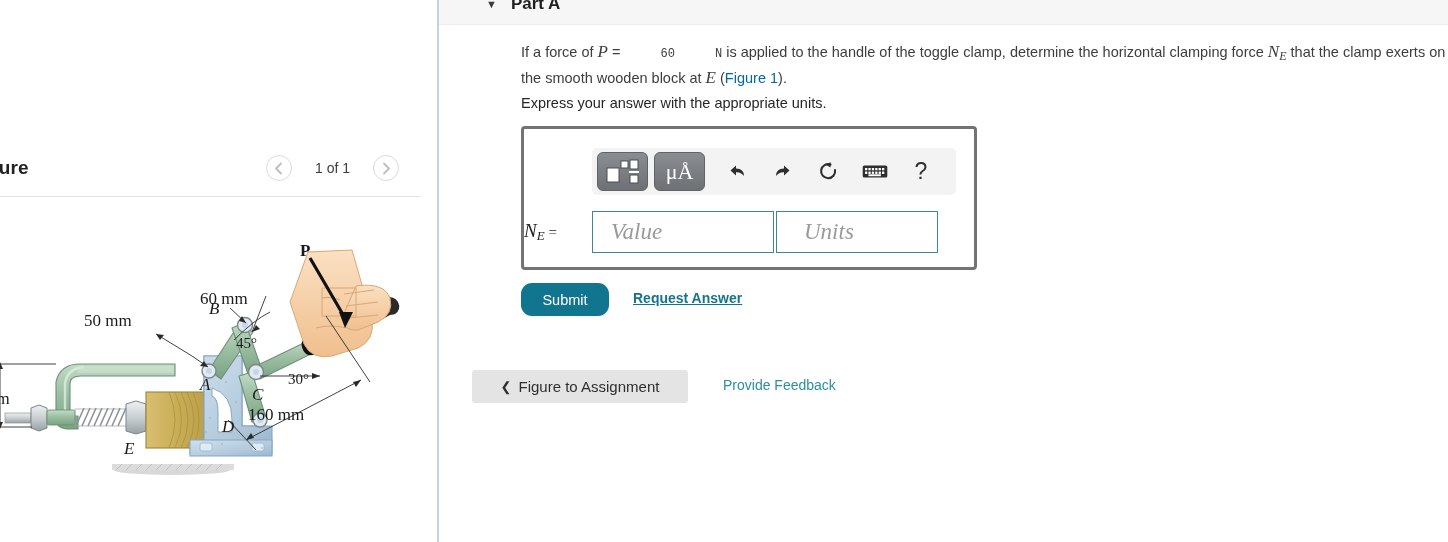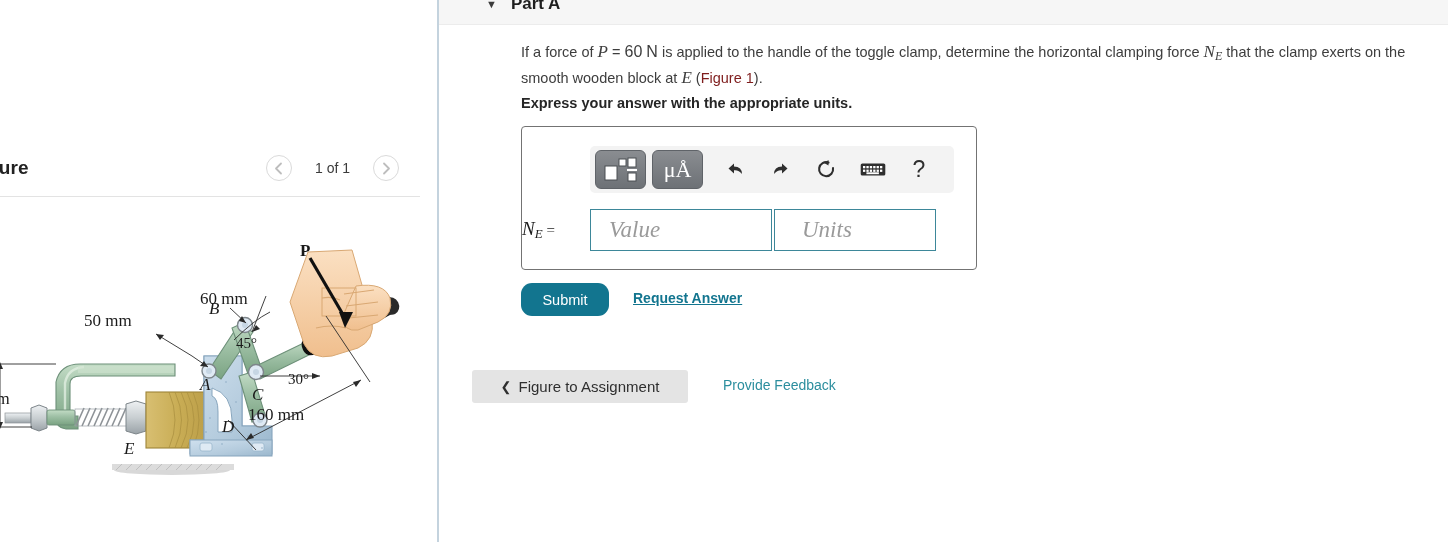--- a/index.html
+++ b/index.html
@@ -84,37 +84,37 @@
   #part-title {
     font-size: 17px; font-weight: bold; color: #1f1f1f;
   }
 
   #question-text {
     position: absolute; left: 82px; top: 41px;
     width: 930px;
     font-size: 14.5px; color: #3d3d3d; line-height: 21px;
   }
   .mathit { font-family: "Liberation Serif", serif; font-style: italic; font-size: 17px; }
-  .mathup { font-family: Liberation Sans, sans-serif; font-style: normal; font-size: 16px; }
+  .mathup { font-family: Liberation Mono, monospace; font-style: normal; font-size: 12px; margin-left: 36px; }
   .mathsub {
     font-family: "Liberation Serif", serif; font-style: italic;
     font-size: 12px; vertical-align: -3px;
   }
-  a.figure-link { color: #7f1d1d; text-decoration: none; cursor: pointer; }
+  a.figure-link { color: #0369a1; text-decoration: none; cursor: pointer; }
 
   #express-line {
     position: absolute; left: 82px; top: 95px;
-    font-size: 14.5px; font-weight: bold; color: #262626;
+    font-size: 14.5px; font-weight: normal; color: #262626;
   }
 
   
   #answer-box {
     position: absolute; left: 82px; top: 126px;
     width: 456px; height: 144px;
-    border: 1px solid #737373; border-radius: 4px;
+    border: 3px solid #737373; border-radius: 4px;
     background: #ffffff;
   }
   #toolbar {
     position: absolute; left: 68px; top: 19px;
     width: 364px; height: 47px;
     background: #f3f3f3; border-radius: 5px;
     display: flex; align-items: center;
   }
   .tb-gray {
     width: 51px; height: 39px; border-radius: 6px;

